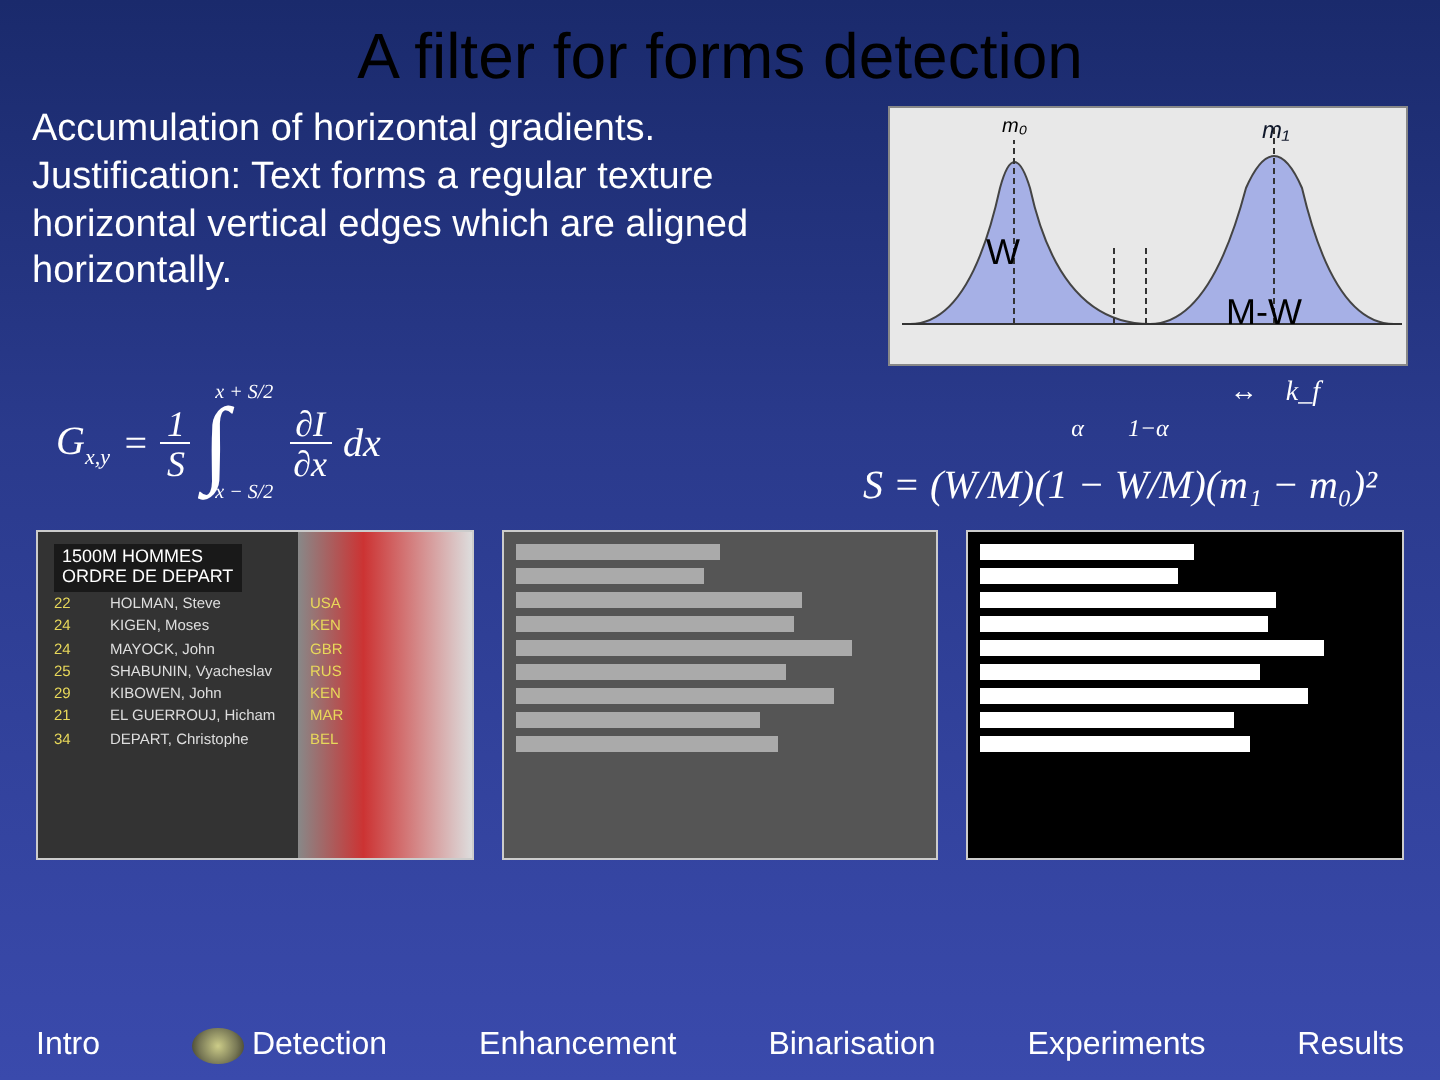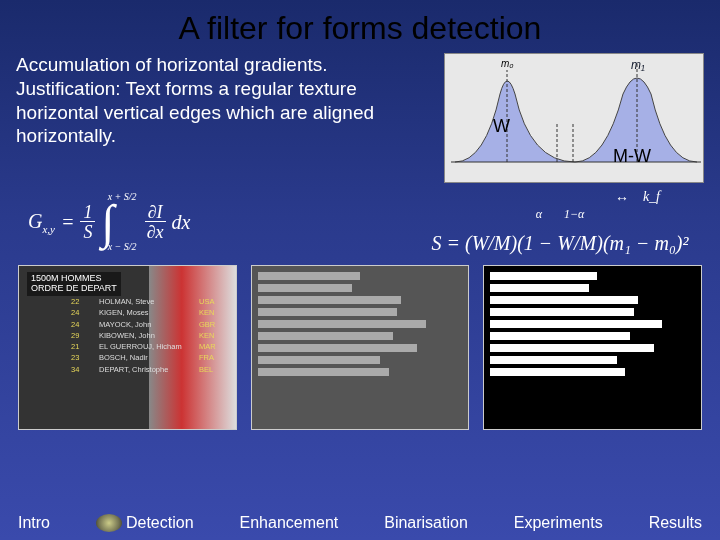--- a/index.html
+++ b/index.html
@@ -131,21 +131,21 @@
     line-height: 1.1;
   }
   .video-rows {
     position: absolute;
     top: 30px; left: 8px;
     font-size: 7.5px;
     color: #ccc;
     line-height: 1.5;
   }
   .video-rows .row { display: flex; gap: 14px; }
-  .video-rows .num { color: #e8d85a; width: 14px; margin-left: 44px; }
+  .video-rows .num { color: #e8d85a; width: 14px; }
   .video-rows .name { color: #dedede; width: 86px; overflow: hidden; }
   .video-rows .cc { color: #e8d85a; width: 20px; }
   .img-panel.gradient {
     background: #555;
   }
   .img-panel.binary {
     background: #000;
   }
   .stripes {
     position: absolute;
@@ -258,33 +258,33 @@
           <span class="num">24</span>
           <span class="name">KIGEN, Moses</span>
           <span class="cc">KEN</span>
         </div>
         <div class="row">
           <span class="num">24</span>
           <span class="name">MAYOCK, John</span>
           <span class="cc">GBR</span>
         </div>
         <div class="row">
+          <span class="num">25</span>
+          <span class="name">SHABUNIN, Vyacheslav</span>
+          <span class="cc">RUS</span>
+        </div>
+        <div class="row">
           <span class="num">29</span>
           <span class="name">KIBOWEN, John</span>
           <span class="cc">KEN</span>
         </div>
         <div class="row">
           <span class="num">21</span>
           <span class="name">EL GUERROUJ, Hicham</span>
           <span class="cc">MAR</span>
-        </div>
-        <div class="row">
-          <span class="num">23</span>
-          <span class="name">BOSCH, Nadir</span>
-          <span class="cc">FRA</span>
         </div>
         <div class="row">
           <span class="num">34</span>
           <span class="name">DEPART, Christophe</span>
           <span class="cc">BEL</span>
         </div>
       </div>
   </div>
 
   <div class="img-panel gradient">

